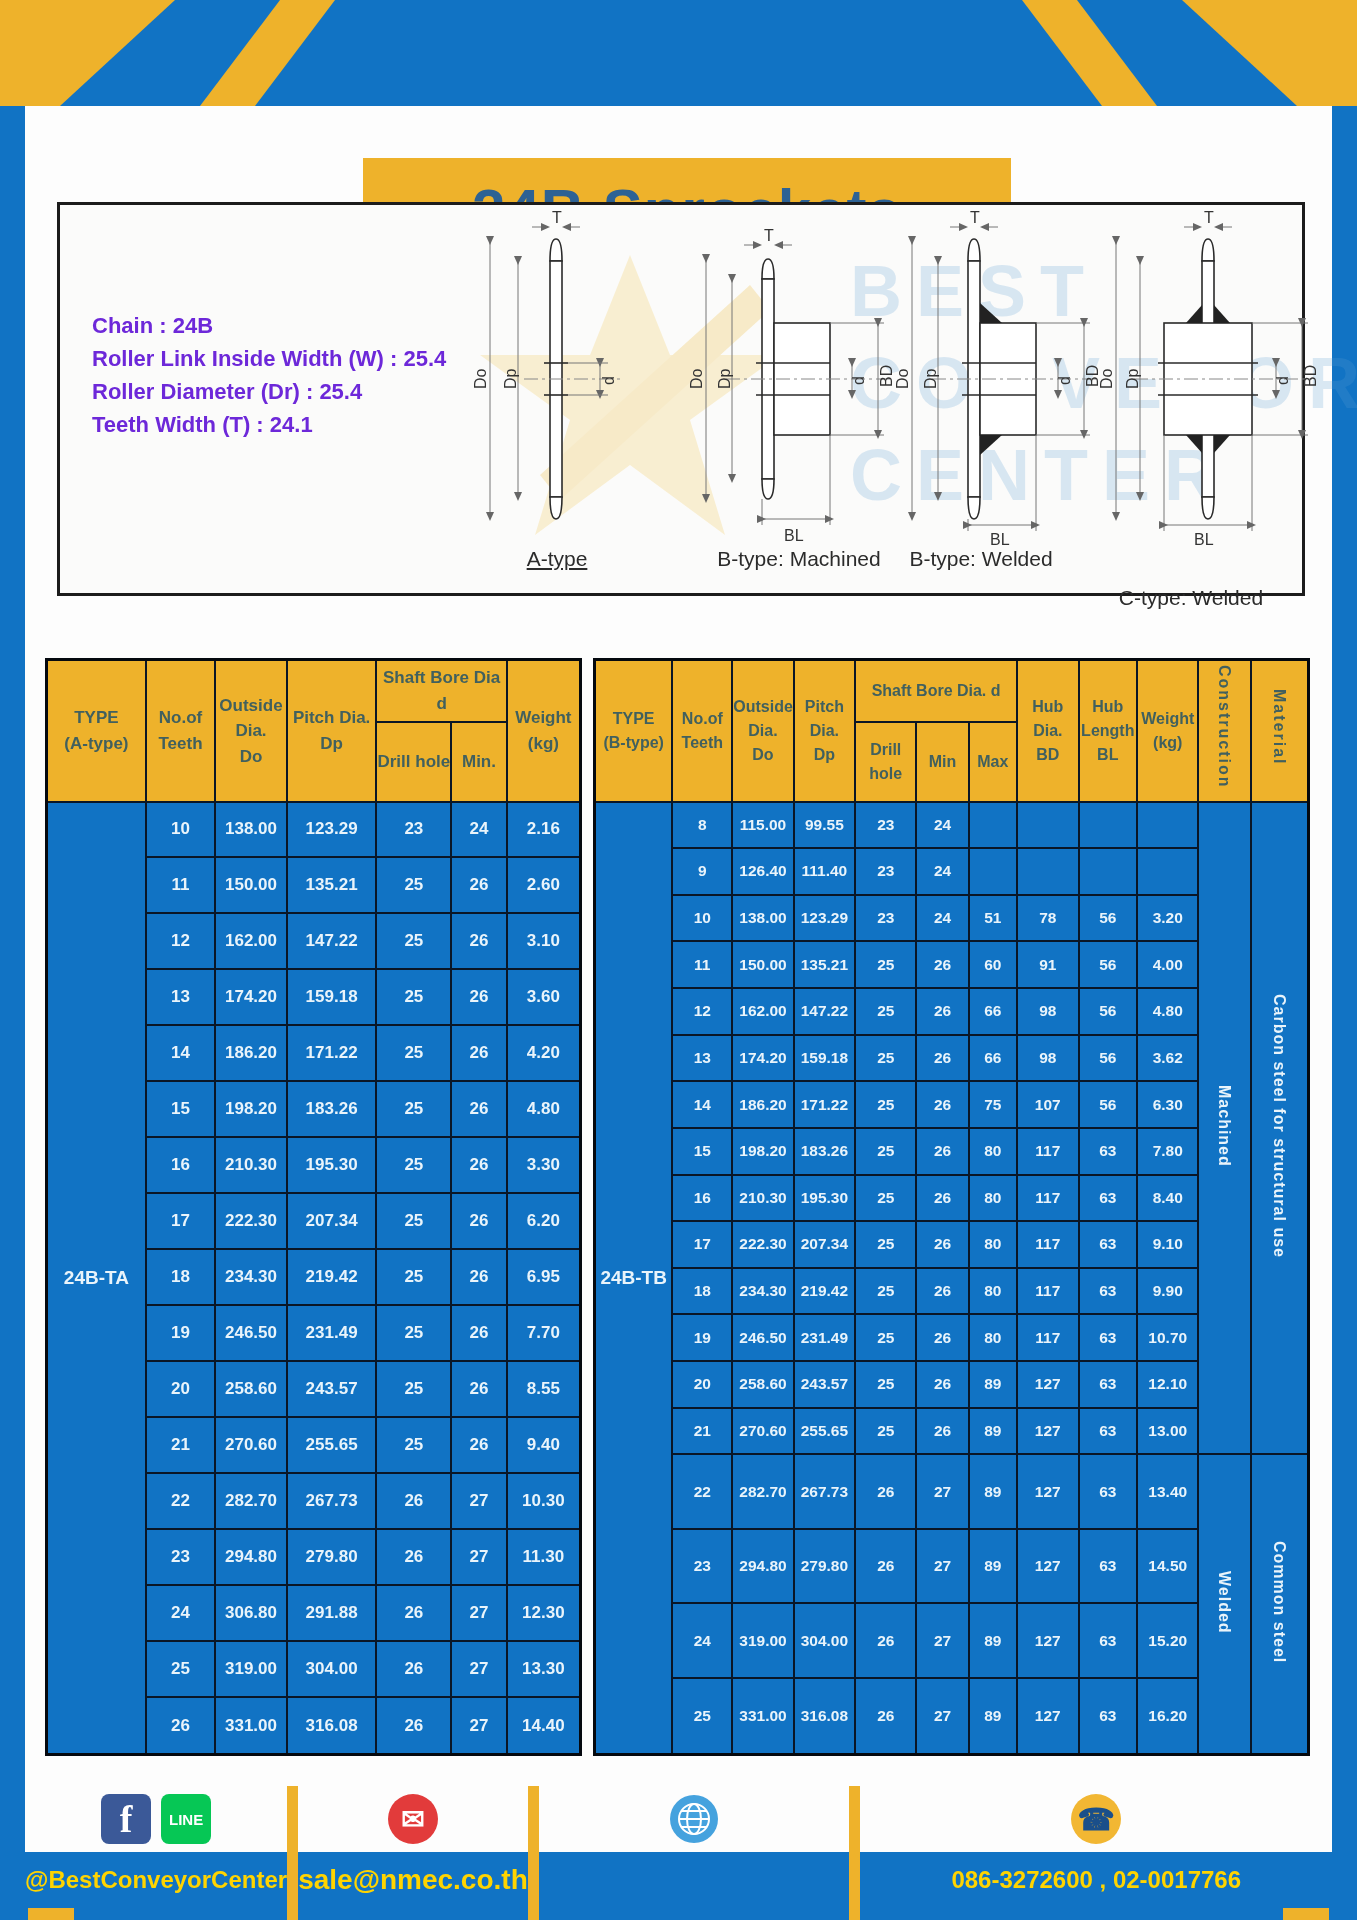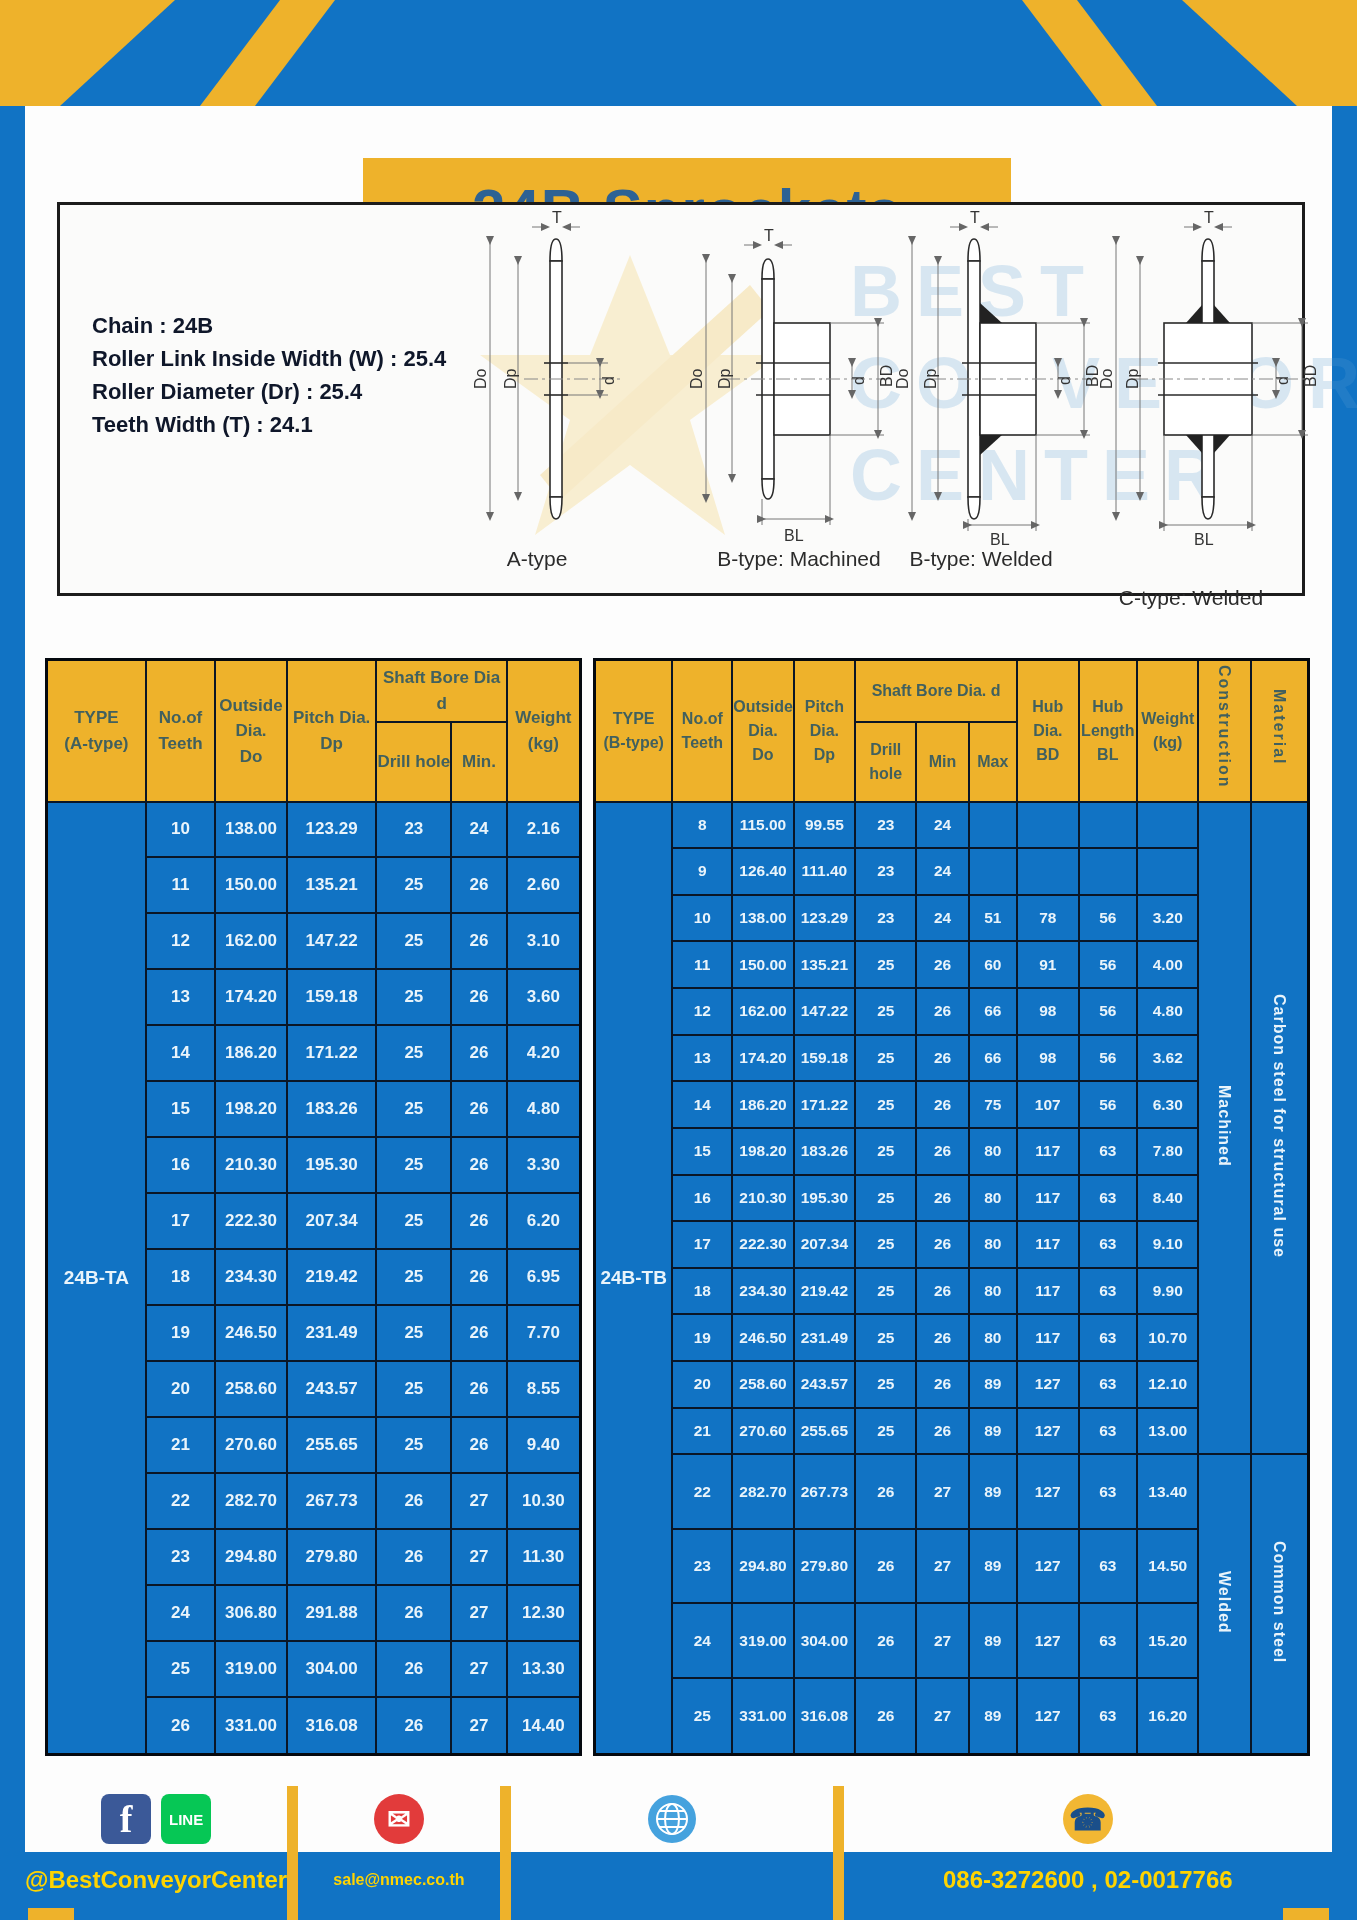--- a/index.html
+++ b/index.html
@@ -13,27 +13,27 @@
   .s2 { left:200px; width:135px; clip-path:polygon(80px 0,135px 0,55px 100%,0 100%); }
   .s3 { right:200px; width:135px; clip-path:polygon(0 0,55px 0,135px 100%,80px 100%); }
   .s4 { right:0; width:175px; clip-path:polygon(0 0,175px 0,175px 100%,115px 100%); }
 
   
   .banner { position:absolute; left:338px; top:52px; width:648px; height:104px; background:#eeb22b; display:flex; align-items:center; justify-content:center; }
   .banner h1 { color:#2d6294; font-size:60px; font-weight:bold; letter-spacing:1px; }
 
   
   .diagram-box { position:absolute; left:32px; top:96px; width:1248px; height:394px; background:#fbfbfa; border:3px solid #1c1c1c; }
-  .specs { position:absolute; left:32px; top:104px; color:#0f172a; font-weight:bold; font-size:22px; line-height:33px; white-space:nowrap; }
+  .specs { position:absolute; left:32px; top:104px; color:#6d28d9; font-weight:bold; font-size:22px; line-height:33px; white-space:nowrap; }
   .wm-star { position:absolute; left:360px; top:20px; opacity:.45; }
   .wm-text { position:absolute; left:790px; top:40px; opacity:.22; color:#5d9fd3; font-weight:bold; font-size:72px; letter-spacing:14px; line-height:92px; white-space:nowrap; }
   .diag { position:absolute; top:6px; }
   .d1 { left:372px; } .d2 { left:600px; } .d3 { left:808px; } .d4 { left:1018px; }
   .caption { position:absolute; top:342px; width:250px; text-align:center; color:#2b2b2b; font-size:21px; }
-  .c1 { left:352px; } .c2 { left:614px; } .c3 { left:796px; } .c4 { left:1006px;margin-top:39px; }
+  .c1 { left:372px;text-decoration:underline; } .c2 { left:614px; } .c3 { left:796px; } .c4 { left:1006px;margin-top:39px; }
   .part { stroke:#2a2a2a; stroke-width:1.6; fill:#fff; }
   .weld { fill:#222; stroke:none; }
   .dline { stroke:#777; stroke-width:1; fill:none; }
   .cline { stroke:#888; stroke-width:1; stroke-dasharray:14 4 3 4; }
   text.dim { font-family:"Liberation Sans",sans-serif; font-size:16px; fill:#333; }
 
   
   table { position:absolute; border-collapse:collapse; table-layout:fixed; background:#1173c4; border:3px solid #05090f; }
   .tbl-a { left:45px; top:658px; width:537px; height:1098px; }
   .tbl-b { left:593px; top:658px; width:717px; height:1098px; }
@@ -674,21 +674,21 @@
         <div class="icon-badge fb">f</div>
         <div class="icon-badge line-i">LINE</div>
       </div>
       <div class="flabel" style="font-size:24px">@BestConveyorCenter</div>
     </div>
     <div class="fsep"></div>
     <div class="fsec" style="flex:213">
       <div class="ficons">
         <div class="icon-badge circle mail">✉</div>
       </div>
-      <div class="flabel" style="font-size:16px">sale@nmec.co.th</div>
+      <div class="flabel" style="font-size:28px">sale@nmec.co.th</div>
     </div>
     <div class="fsep"></div>
     <div class="fsec" style="flex:340">
       <div class="ficons">
         <svg width="50" height="50">
           <circle cx="25" cy="25" r="24" fill="#45a2de"></circle>
           <circle cx="25" cy="25" r="15" fill="none" stroke="#fff" stroke-width="2"></circle>
           <ellipse cx="25" cy="25" rx="7" ry="15" fill="none" stroke="#fff" stroke-width="2"></ellipse>
           <line x1="10" y1="25" x2="40" y2="25" stroke="#fff" stroke-width="2"></line>
           <line x1="12" y1="17" x2="38" y2="17" stroke="#fff" stroke-width="2"></line>

